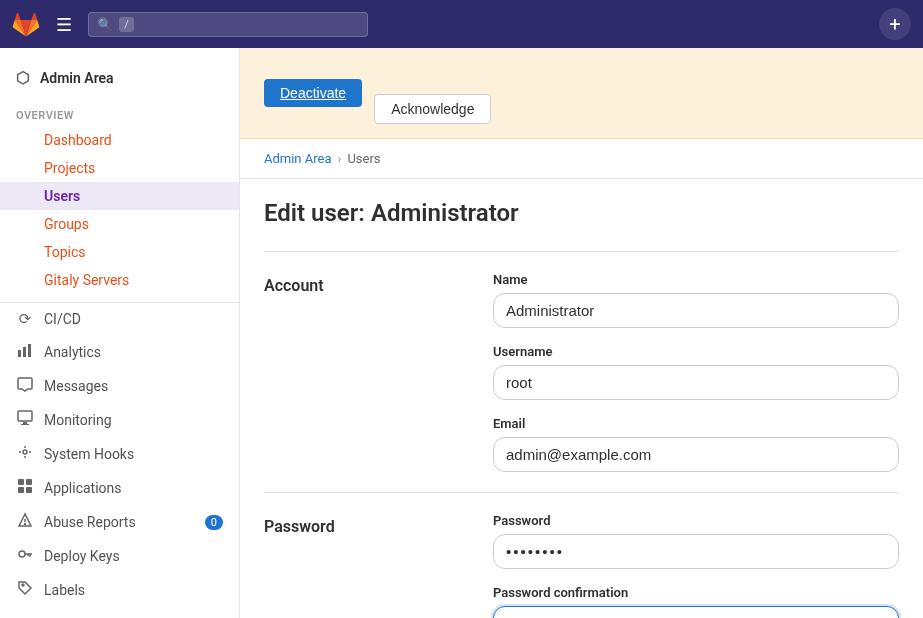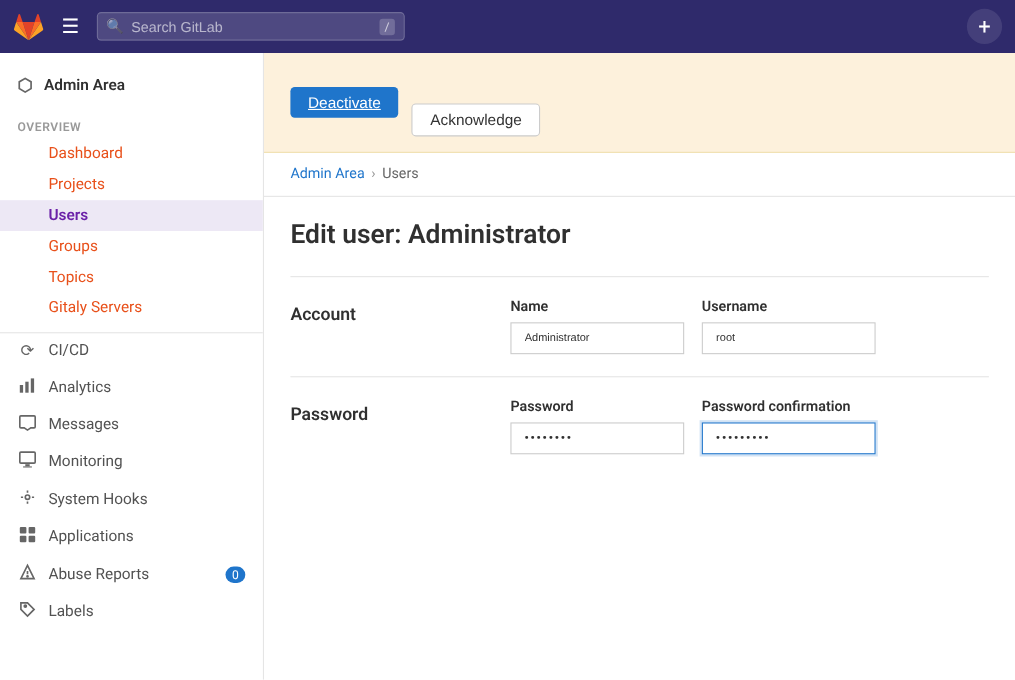--- a/index.html
+++ b/index.html
@@ -192,32 +192,32 @@
       grid-template-columns: 200px 1fr;
       padding: 20px 0;
       border-top: 1px solid #e5e5e5;
     }
     .section-label {
       font-size: 16px;
       font-weight: 600;
       color: #303030;
       padding-top: 4px;
     }
-    .form-fields { display: flex; flex-direction: row; gap: 16px; max-width: 500px; }
+    .form-fields { display: flex; flex-direction: column; gap: 16px; max-width: 500px; margin-left: 29px; }
     .form-group { display: flex; flex-direction: column; gap: 6px; }
     .form-group label {
       font-size: 13px;
       font-weight: 600;
       color: #303030;
     }
     .form-group input {
       border: 1px solid #ccc;
-      border-radius: 0;
+      border-radius: 12px;
       padding: 8px 12px;
-      font-size: 10px;
+      font-size: 15px;
       color: #303030;
       outline: none;
       width: 100%;
     }
     .form-group input[type="password"] {
       letter-spacing: 2px;
     }
 
     
     .gitlab-logo { width: 28px; height: 28px; }
@@ -233,21 +233,20 @@
       <path d="M3.5 13L1 20.8a1.7 1.7 0 0 0 .6 1.9L18 34.2z" fill="#fca326"></path>
       <path d="M3.5 13h7.6L8 4.2c-.3-.9-1.5-.9-1.8 0z" fill="#e24329"></path>
       <path d="M18 34.2l6.9-21.2h7.6z" fill="#fc6d26"></path>
       <path d="M32.5 13l2.5 7.8a1.7 1.7 0 0 1-.6 1.9L18 34.2z" fill="#fca326"></path>
       <path d="M32.5 13h-7.6l3.1-8.8c.3-.9 1.5-.9 1.8 0z" fill="#e24329"></path>
     </svg>
   </span>
   <span class="hamburger">☰</span>
   <div class="search-box">
     <span class="search-icon">🔍</span>
-    <input type="text" placeholder="Search GitLab" style="">
     <span class="search-shortcut">/</span>
   </div>
   <div class="top-nav-right">
     <div class="plus-btn">+</div>
   </div>
 </nav>
 
 <div class="layout">
 
   <aside class="sidebar">
@@ -322,20 +321,31 @@
     <a class="sidebar-item">
       <span class="item-icon">
         <svg width="16" height="16" viewBox="0 0 16 16" fill="none" stroke="currentColor" stroke-width="1.5">
             <path d="M8 2L2 14h12z"></path>
             <line x1="8" y1="7" x2="8" y2="10"></line>
             <circle cx="8" cy="12" r="0.5" fill="currentColor"></circle>
           </svg>
       </span>
       <span>Abuse Reports</span>
       <span class="badge">0</span>
+    </a>
+    <a class="sidebar-item">
+      <span class="item-icon">
+        <svg width="16" height="16" viewBox="0 0 16 16" fill="none" stroke="currentColor" stroke-width="1.5">
+            <circle cx="5" cy="8" r="3"></circle>
+            <line x1="8" y1="8" x2="15" y2="8"></line>
+            <line x1="13" y1="8" x2="13" y2="11"></line>
+            <line x1="11" y1="8" x2="11" y2="10"></line>
+          </svg>
+      </span>
+      <span>Deploy Keys</span>
     </a>
     <a class="sidebar-item">
       <span class="item-icon">
         <svg width="16" height="16" viewBox="0 0 16 16" fill="none" stroke="currentColor" stroke-width="1.5">
             <path d="M2 2h6l6 6-6 6-6-6V2z"></path>
             <circle cx="6" cy="5" r="1" fill="currentColor"></circle>
           </svg>
       </span>
       <span>Labels</span>
     </a>
@@ -360,20 +370,24 @@
       <div class="form-section">
         <div class="section-label">Account</div>
         <div class="form-fields">
           <div class="form-group">
             <label>Name</label>
             <input type="text" value="Administrator" style="">
           </div>
           <div class="form-group">
             <label>Username</label>
             <input type="text" value="root" style="">
+          </div>
+          <div class="form-group">
+            <label>Email</label>
+            <input type="text" value="admin@example.com" style="">
           </div>
         </div>
       </div>
 
       <div class="form-section">
         <div class="section-label">Password</div>
         <div class="form-fields">
           <div class="form-group">
             <label>Password</label>
             <input type="password" value="12345678" style="">

